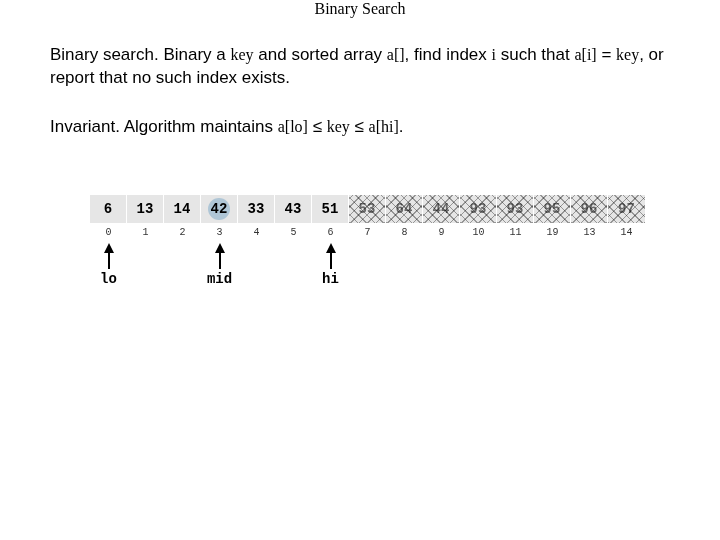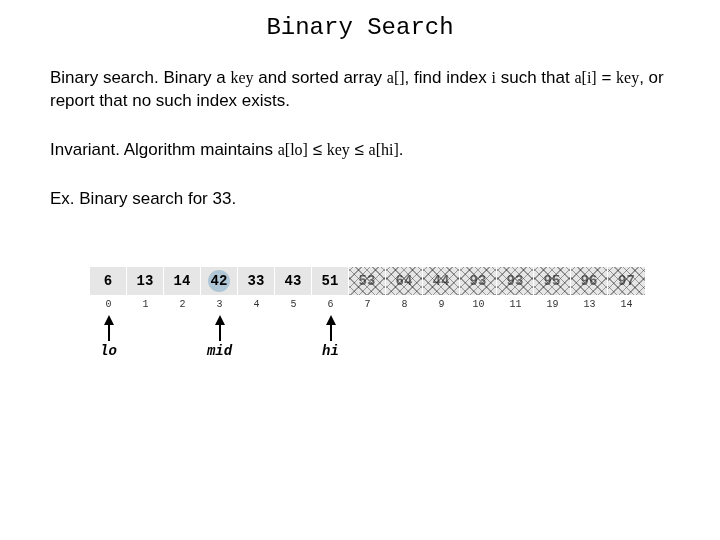--- a/index.html
+++ b/index.html
@@ -8,23 +8,22 @@
     width: 720px;
     height: 540px;
     background: #fff;
     font-family: Georgia, "Times New Roman", serif;
     color: #000;
     position: relative;
     overflow: hidden;
   }
   .title {
     text-align: center;
-    font-size: 24px;
-    padding-top: 14px;
-    font-family: Liberation Mono, monospace;
+    font-size: 16px;
+    font-family: Liberation Serif, serif;
   }
   .body-text {
     padding: 0 50px;
     font-size: 17px;
     font-family: "Comic Sans MS", "Chalkboard SE", cursive, sans-serif;
     line-height: 1.35;
   }
   .para {
     margin-top: 26px;
   }
@@ -80,21 +79,20 @@
   }
   .idx {
     height: 20px;
     line-height: 20px;
     font-size: 10px;
     color: #333;
   }
   .arrow-row {
     position: relative;
     height: 50px;
-    font-style: italic;
   }
   .arrow {
     position: absolute;
     width: 37px;
     text-align: center;
   }
   .arrow svg { display: block; margin: 0 auto; }
   .arrow .albl {
     font-family: "Courier New", Courier, monospace;
     font-size: 14px;
@@ -109,23 +107,20 @@
 
 <div class="body-text">
   <div class="para">
     <span>Binary search.</span><span>  Binary a </span><span class="mono">key</span><span> and sorted array </span><span class="mono">a[]</span><span>, find index </span><span class="mono">i</span><span> such that </span><span class="mono">a[i]</span><span> = </span><span class="mono">key</span><span>, or report that no such index exists.</span>
   </div>
 
   <div class="para">
     <span>Invariant.</span><span>  Algorithm maintains </span><span class="mono">a[lo]</span><span> ≤ </span><span class="mono">key</span><span> ≤ </span><span class="mono">a[hi]</span><span>.</span>
   </div>
 
-  <div class="para">
-    <span>Ex.</span><span>  Binary search for 33.</span>
-  </div>
 </div>
 
 <div class="table-wrap">
   <div class="row" id="val-row">
       <div class="cell"><span class="val">6</span></div>
       <div class="cell"><span class="val">13</span></div>
       <div class="cell"><span class="val">14</span></div>
       <div class="cell"><div class="mid-circle"></div><span class="val">42</span></div>
       <div class="cell"><span class="val">33</span></div>
       <div class="cell"><span class="val">43</span></div>

